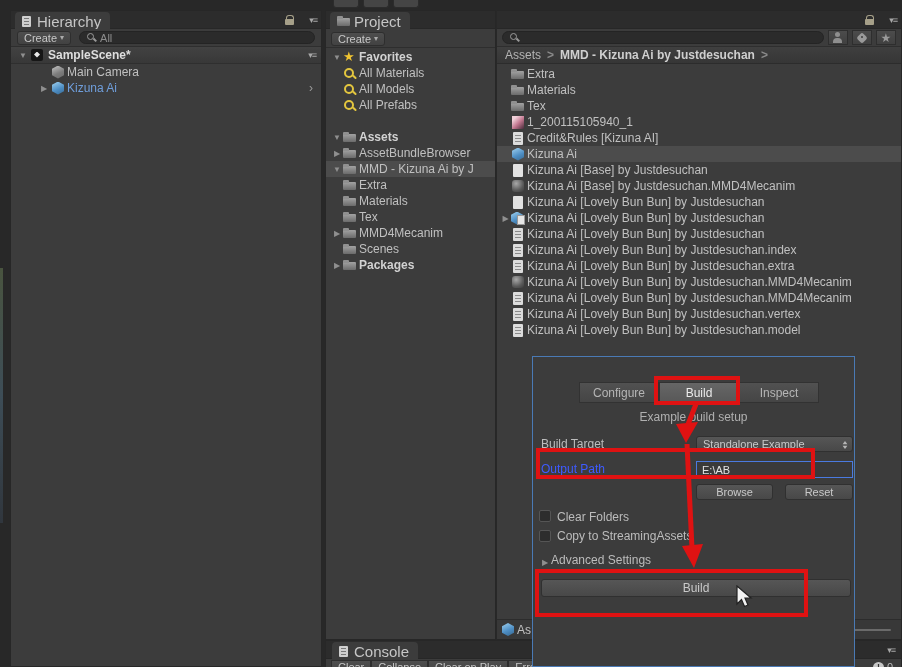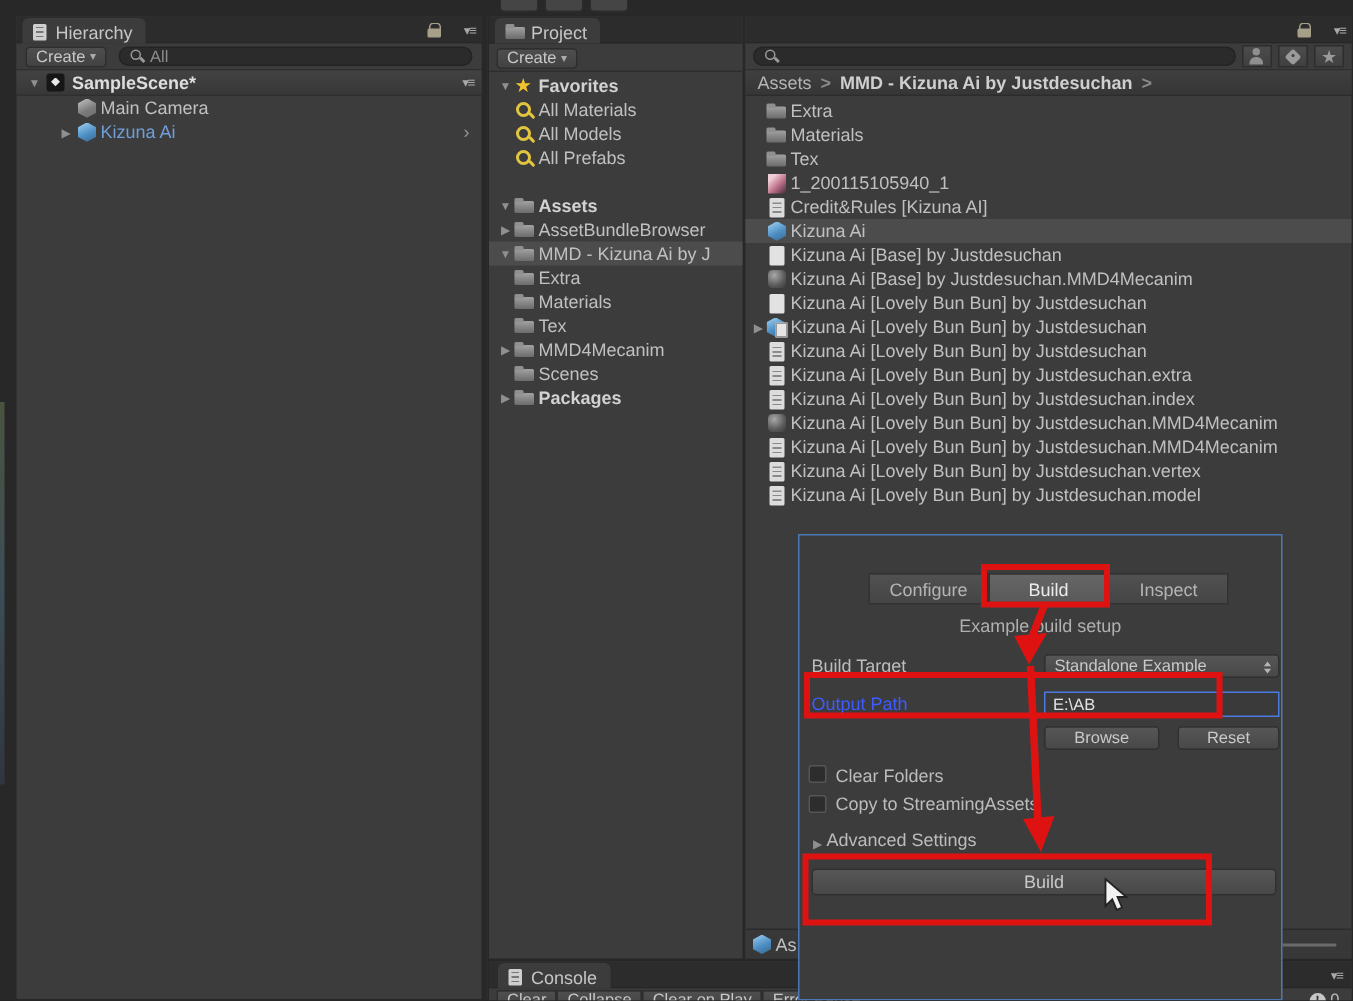--- a/index.html
+++ b/index.html
@@ -2,21 +2,21 @@
 <html><head>
 <meta charset="utf-8">
 <style>
   *{box-sizing:border-box;margin:0;padding:0}
   body{background:#1e1e1e}
   .screen{position:relative;width:902px;height:667px;background:#282828;overflow:hidden;
     font-family:"Liberation Sans",sans-serif;font-size:12px;color:#bdbdbd;cursor:default}
   .panel{position:absolute;background:#3c3c3c;border:1px solid #272727}
   .tabbar{position:absolute;left:0;right:0;top:0;height:18px;background:#2c2c2c;border-bottom:1px solid #272727}
   .tab{position:absolute;top:1px;height:17px;padding:2px 9px 0 7px;background:#3c3c3c;border-radius:4px 4px 0 0;
-    color:#c6c6c6;font-size:12px;white-space:nowrap;display:flex;align-items:center;gap:4px}
+    color:#c6c6c6;font-size:15px;white-space:nowrap;display:flex;align-items:center;gap:4px}
   .toolbar{position:absolute;left:0;right:0;top:18px;height:18px;background:#3c3c3c;border-bottom:1px solid #2e2e2e;display:flex;align-items:center}
   .minibtn{height:14px;padding:0 6px;background:linear-gradient(#4e4e4e,#424242);border:1px solid #2e2e2e;border-radius:3px;
     color:#c8c8c8;font-size:11px;line-height:12px;display:inline-flex;align-items:center;gap:3px}
   .caret::after{content:"▾";font-size:8px;color:#aaa}
   .panemenu{color:#a8a8a8;font-size:9px;letter-spacing:-1px;white-space:nowrap}
   .panemenu::before{content:"▾≡"}
   .searchpill{height:13px;background:#2b2b2b;border:1px solid #242424;border-radius:8px;display:flex;align-items:center;
     padding:0 6px;color:#8d8d8d;font-size:11px;gap:3px}
   .mag{position:relative;width:11px;height:11px;flex:0 0 auto}
   .mag::before{content:"";position:absolute;left:1px;top:1px;width:5px;height:5px;border:1.5px solid #9a9a9a;border-radius:50%}
@@ -303,26 +303,26 @@
           <span class="tlabel">Kizuna Ai [Lovely Bun Bun] by Justdesuchan</span>
         </div>
         <div class="trow" style="padding-left:3px" data-icon="textdoc">
           <span class="expander" style="width:11px"></span>
           <span class="icon" data-icon="textdoc"></span>
           <span class="tlabel">Kizuna Ai [Lovely Bun Bun] by Justdesuchan</span>
         </div>
         <div class="trow" style="padding-left:3px" data-icon="textdoc">
           <span class="expander" style="width:11px"></span>
           <span class="icon" data-icon="textdoc"></span>
+          <span class="tlabel">Kizuna Ai [Lovely Bun Bun] by Justdesuchan.index</span>
+        </div>
+        <div class="trow" style="padding-left:3px" data-icon="textdoc">
+          <span class="expander" style="width:11px"></span>
+          <span class="icon" data-icon="textdoc"></span>
           <span class="tlabel">Kizuna Ai [Lovely Bun Bun] by Justdesuchan.extra</span>
-        </div>
-        <div class="trow" style="padding-left:3px" data-icon="textdoc">
-          <span class="expander" style="width:11px"></span>
-          <span class="icon" data-icon="textdoc"></span>
-          <span class="tlabel">Kizuna Ai [Lovely Bun Bun] by Justdesuchan.index</span>
         </div>
         <div class="trow" style="padding-left:3px" data-icon="mmd">
           <span class="expander" style="width:11px"></span>
           <span class="icon" data-icon="mmd"></span>
           <span class="tlabel">Kizuna Ai [Lovely Bun Bun] by Justdesuchan.MMD4Mecanim</span>
         </div>
         <div class="trow" style="padding-left:3px" data-icon="textdoc">
           <span class="expander" style="width:11px"></span>
           <span class="icon" data-icon="textdoc"></span>
           <span class="tlabel">Kizuna Ai [Lovely Bun Bun] by Justdesuchan.MMD4Mecanim</span>

